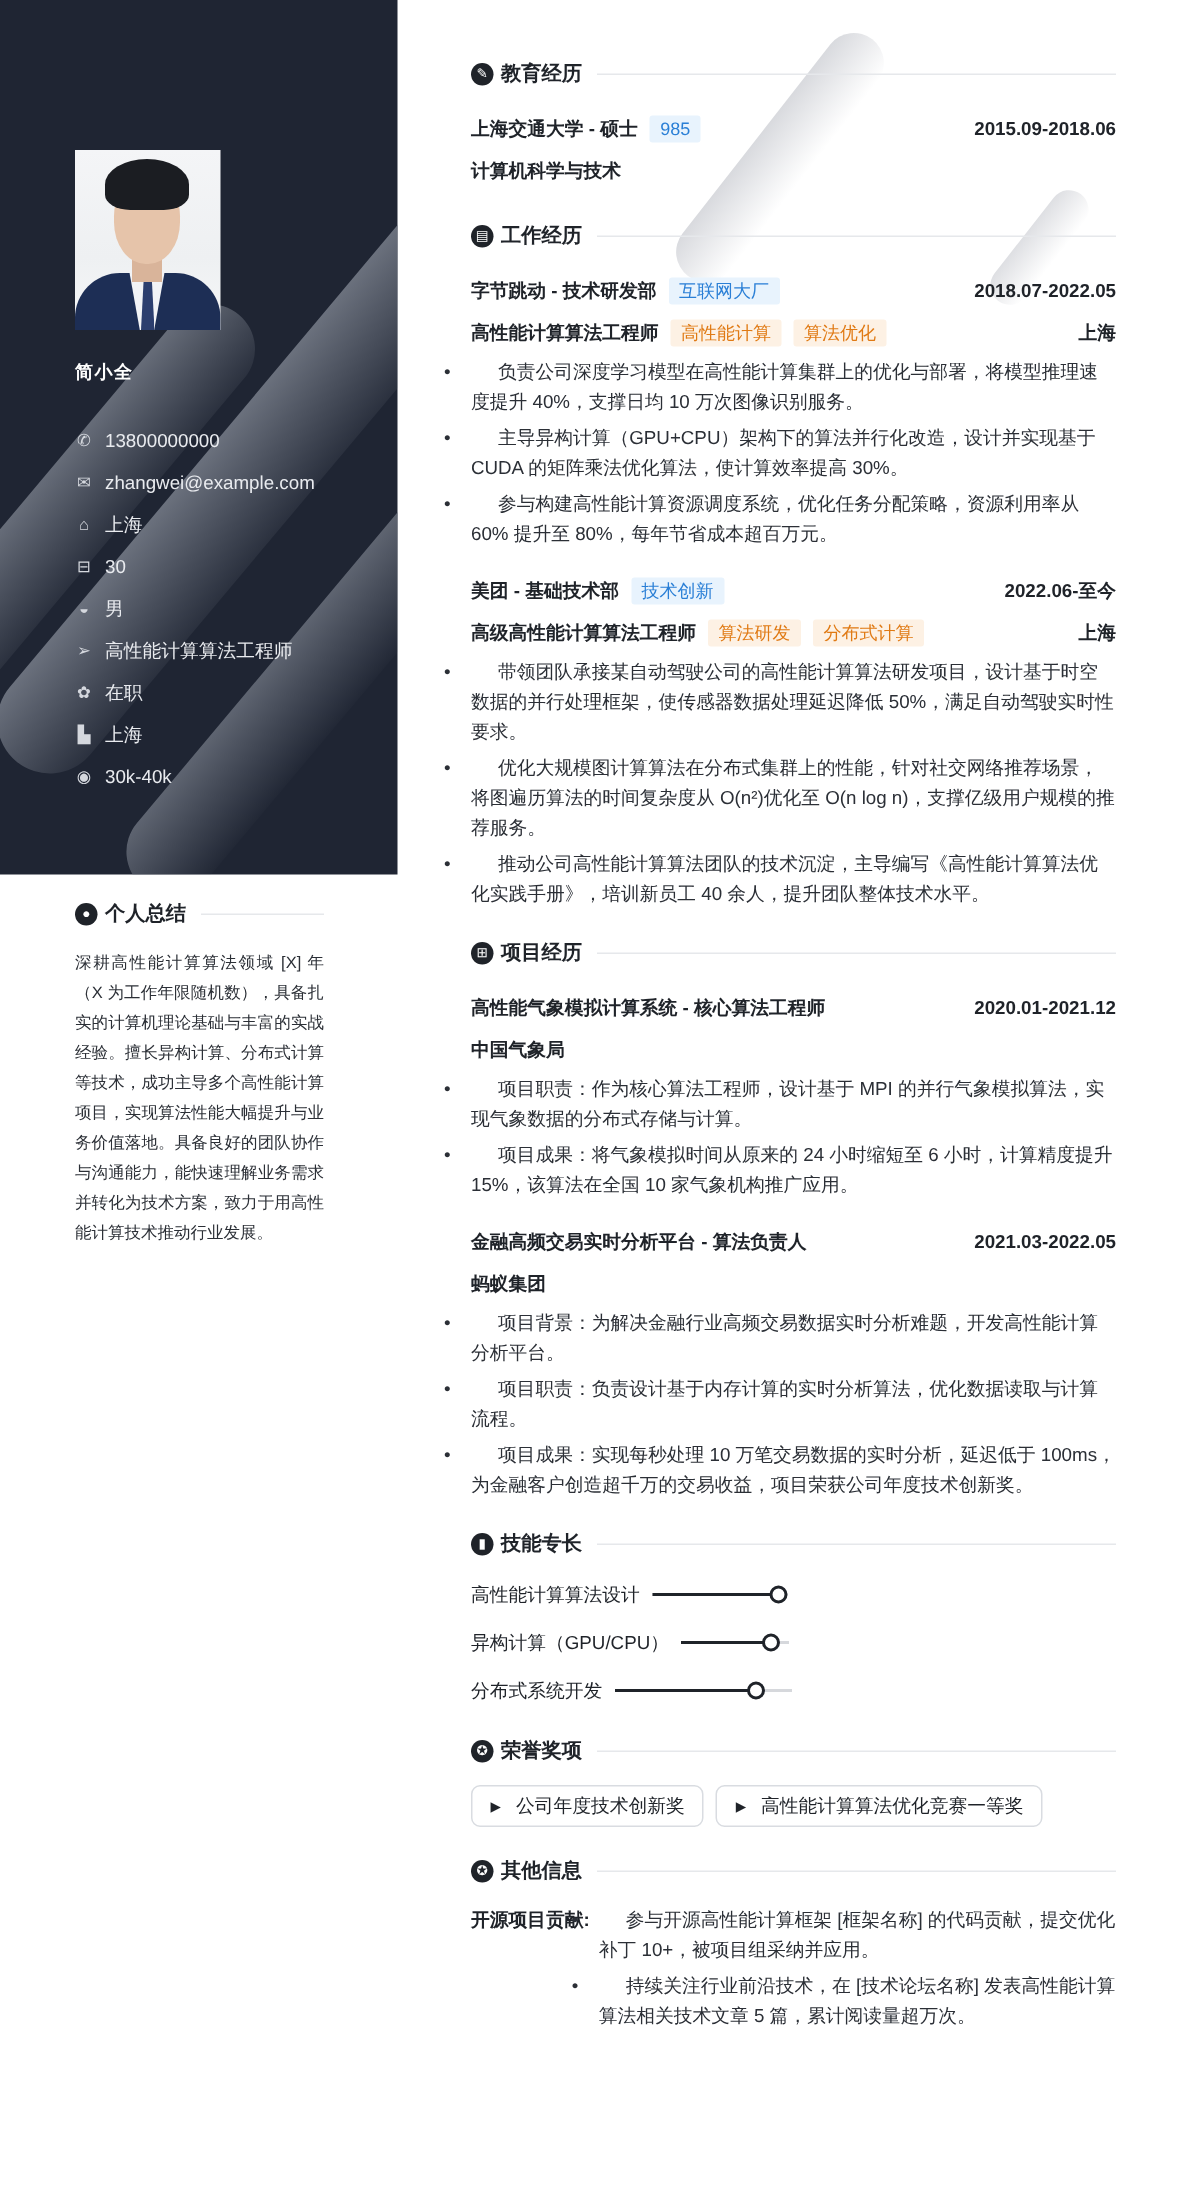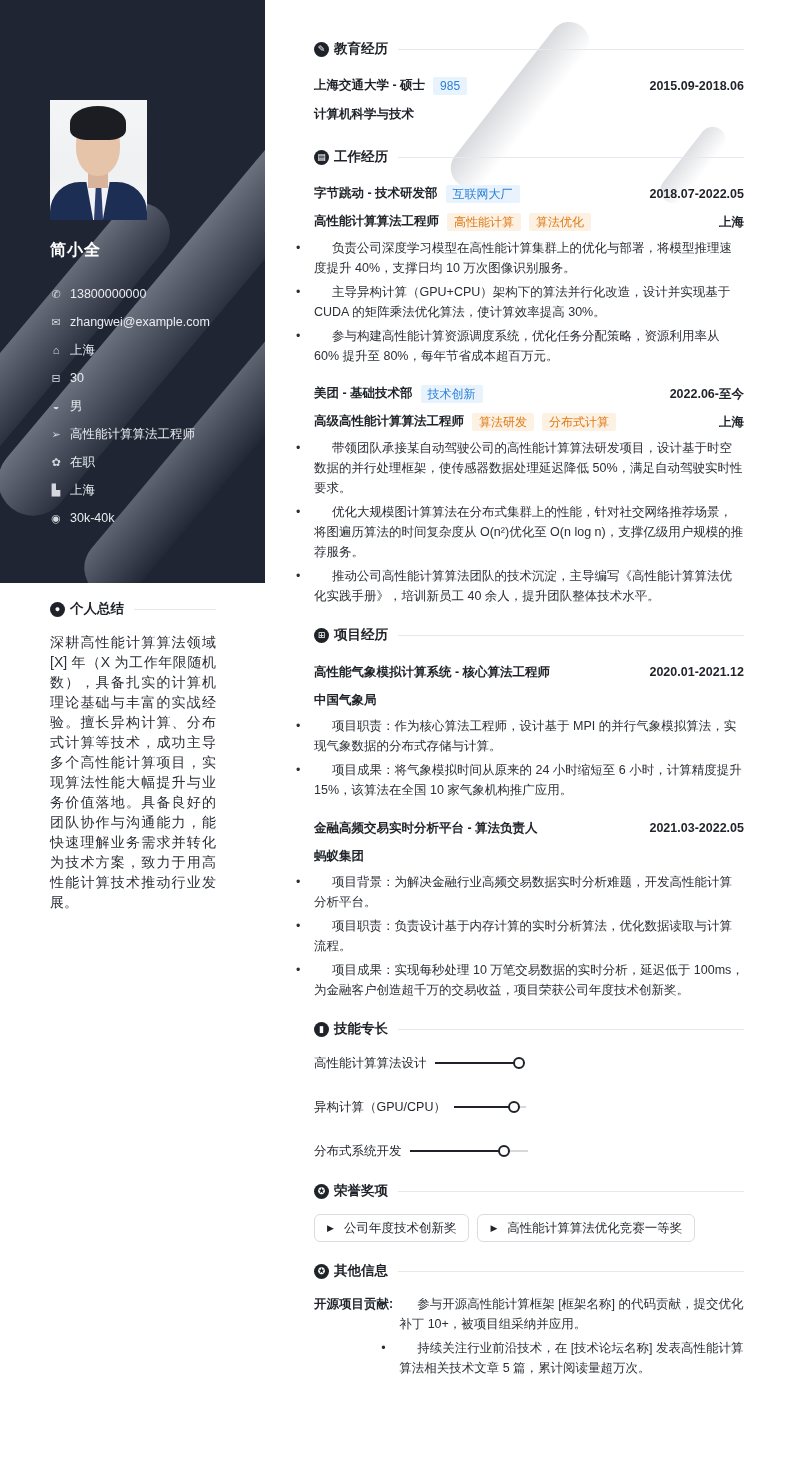--- a/index.html
+++ b/index.html
@@ -33,55 +33,55 @@
     background: linear-gradient(180deg, #f4f5f7 0%, #eef0f2 60%, #f6f7f8 100%);
     overflow: hidden;
   }
   .photo .hair { position: absolute; left: 20px; top: 6px; width: 56px; height: 34px; background: #1b1d22; border-radius: 50% 50% 30% 30%; }
   .photo .face { position: absolute; left: 26px; top: 18px; width: 44px; height: 58px; background: #e6c4aa; border-radius: 45% 45% 48% 48%; }
   .photo .neck { position: absolute; left: 38px; top: 70px; width: 20px; height: 18px; background: #d9b49a; }
   .photo .suit { position: absolute; left: 0; top: 82px; width: 97px; height: 40px; background: #1d2e55; border-radius: 30px 30px 0 0; }
   .photo .shirt { position: absolute; left: 36px; top: 80px; width: 24px; height: 40px; background: #f2f3f6; clip-path: polygon(0 0, 100% 0, 70% 100%, 30% 100%); }
   .photo .tie { position: absolute; left: 44px; top: 86px; width: 9px; height: 34px; background: #2c3e6e; clip-path: polygon(20% 0, 80% 0, 100% 100%, 0 100%); }
 
-  .name { position: absolute; left: 50px; top: 240px; font-size: 16px; font-weight: bold; color: #ffffff; letter-spacing: 1px; }
+  .name { position: absolute; left: 50px; top: 240px; font-size: 12px; font-weight: bold; color: #ffffff; letter-spacing: 1px; }
 
   .contact-list { position: absolute; left: 50px; top: 280px; list-style: none; }
   .contact-list li { display: flex; align-items: center; height: 28px; color: #e9ebef; font-size: 12.5px; }
   .contact-list .ci { width: 12px; height: 12px; margin-right: 8px; display: inline-flex; align-items: center; justify-content: center; color: #d5d8de; font-size: 11px; line-height: 1; }
 
   
   .left-sec { position: absolute; left: 50px; top: 600px; width: 166px; }
   .sec-head { display: flex; align-items: center; }
   .sec-head .hicon { width: 15px; height: 15px; border-radius: 50%; background: #1f2329; color: #fff; font-size: 9px; display: inline-flex; align-items: center; justify-content: center; margin-right: 5px; flex-shrink: 0; }
   .sec-head .htitle { font-size: 13.5px; font-weight: bold; color: #1f2329; white-space: nowrap; text-align: right; }
   .sec-head .hline { flex: 1; height: 1px; background: #e6e8eb; margin-left: 10px; }
-  .summary-text { margin-top: 14px; font-size: 14px; line-height: 20px; color: #2b2f36; text-align: justify; }
+  .summary-text { margin-top: 14px; font-size: 11px; line-height: 20px; color: #2b2f36; text-align: justify; }
 
   
   .main { position: absolute; left: 314px; top: 40px; width: 430px; }
   .main-stripe { position: absolute; border-radius: 30px; pointer-events: none; }
   .main-stripe.m1 { left: 500px; top: 5px; width: 40px; height: 200px; transform: rotate(38deg); background: linear-gradient(90deg, rgba(200,202,208,0.7), rgba(255,255,255,0)); }
   .main-stripe.m2 { left: 680px; top: 120px; width: 26px; height: 90px; transform: rotate(38deg); background: linear-gradient(90deg, rgba(200,202,208,0.6), rgba(255,255,255,0)); }
 
   .section { margin-bottom: 20px; position: relative; }
   .section .sec-head { margin-bottom: 14px; }
   .entry { margin-bottom: 14px; }
   .row { display: flex; align-items: center; justify-content: space-between; height: 28px; }
-  .row .left { display: flex; align-items: flex-start; }
+  .row .left { display: flex; align-items: center; }
   .bold { font-weight: bold; font-size: 12.5px; color: #1f2329; }
   .tag { display: inline-block; padding: 0 7px; height: 18px; line-height: 18px; font-size: 12px; margin-left: 8px; border-radius: 2px; }
   .tag.blue { background: #e8f3fd; color: #2a7fd6; }
   .tag.orange { background: #fdf1e4; color: #e07a14; }
   .date { font-weight: bold; font-size: 12.5px; color: #1f2329; }
   ul.bullets { list-style: none; margin-top: 2px; }
   ul.bullets li { position: relative; font-size: 12.5px; line-height: 20px; color: #2b2f36; margin-bottom: 4px; text-indent: 18px; }
   ul.bullets li::before { content: "•"; position: absolute; left: -18px; text-indent: 0; }
 
-  .skills { display: flex; flex-wrap: wrap; row-gap: 22px; }
+  .skills { display: flex; flex-wrap: wrap; row-gap: 10px; }
   .skill { display: flex; align-items: center; width: 221px; height: 22px; }
   .skill .slabel { font-size: 12.5px; color: #1f2329; white-space: nowrap; margin-right: 8px; }
   .skill .track { position: relative; flex: 0 0 auto; height: 2px; background: #d6d8dc; }
   .skill .fill { position: absolute; left: 0; top: 0; height: 2px; background: #1f2329; }
   .skill .knob { position: absolute; top: -5px; width: 12px; height: 12px; border: 2px solid #1f2329; border-radius: 50%; background: #fff; }
 
   .awards { display: flex; gap: 8px; }
   .award { display: inline-flex; align-items: center; height: 28px; padding: 0 12px; border: 1px solid #d9dce1; border-radius: 6px; font-size: 12.5px; color: #1f2329; background: #fff; }
   .award .tri { font-size: 9px; margin-right: 10px; }
 

